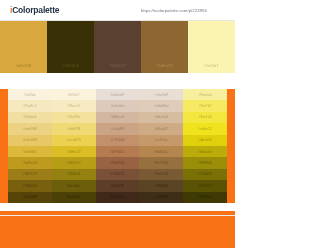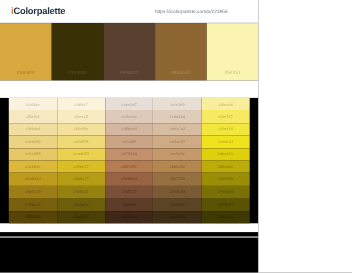--- a/index.html
+++ b/index.html
@@ -2,21 +2,21 @@
 <html><head>
 <meta charset="utf-8">
 <style>
   * { box-sizing: border-box; margin: 0; padding: 0; }
   html, body {
     width: 235px; height: 248px;
     background: #ffffff;
     font-family: "Liberation Sans", sans-serif;
     overflow: hidden;
   }
-  #app { width: 235px; height: 248px; position: relative; background: #000000; }
+  #app { width: 235px; height: 248px; position: relative; background: #f97316; }
 
   
   .header {
     height: 21px;
     background: #ffffff;
     border-bottom: 1px solid #e6e6e6;
     display: flex;
     align-items: center;
     padding: 0 6px 0 10px;
   }

